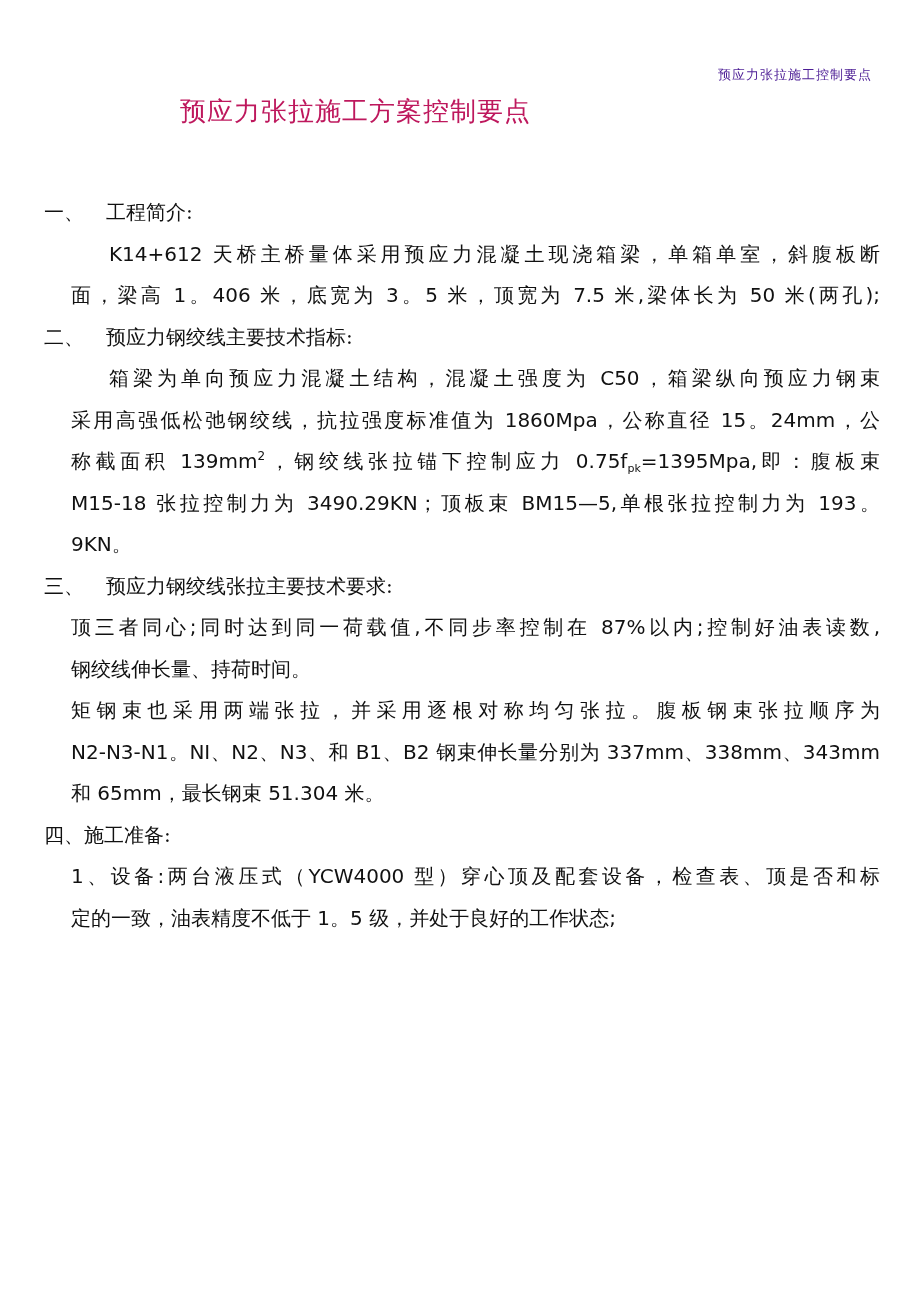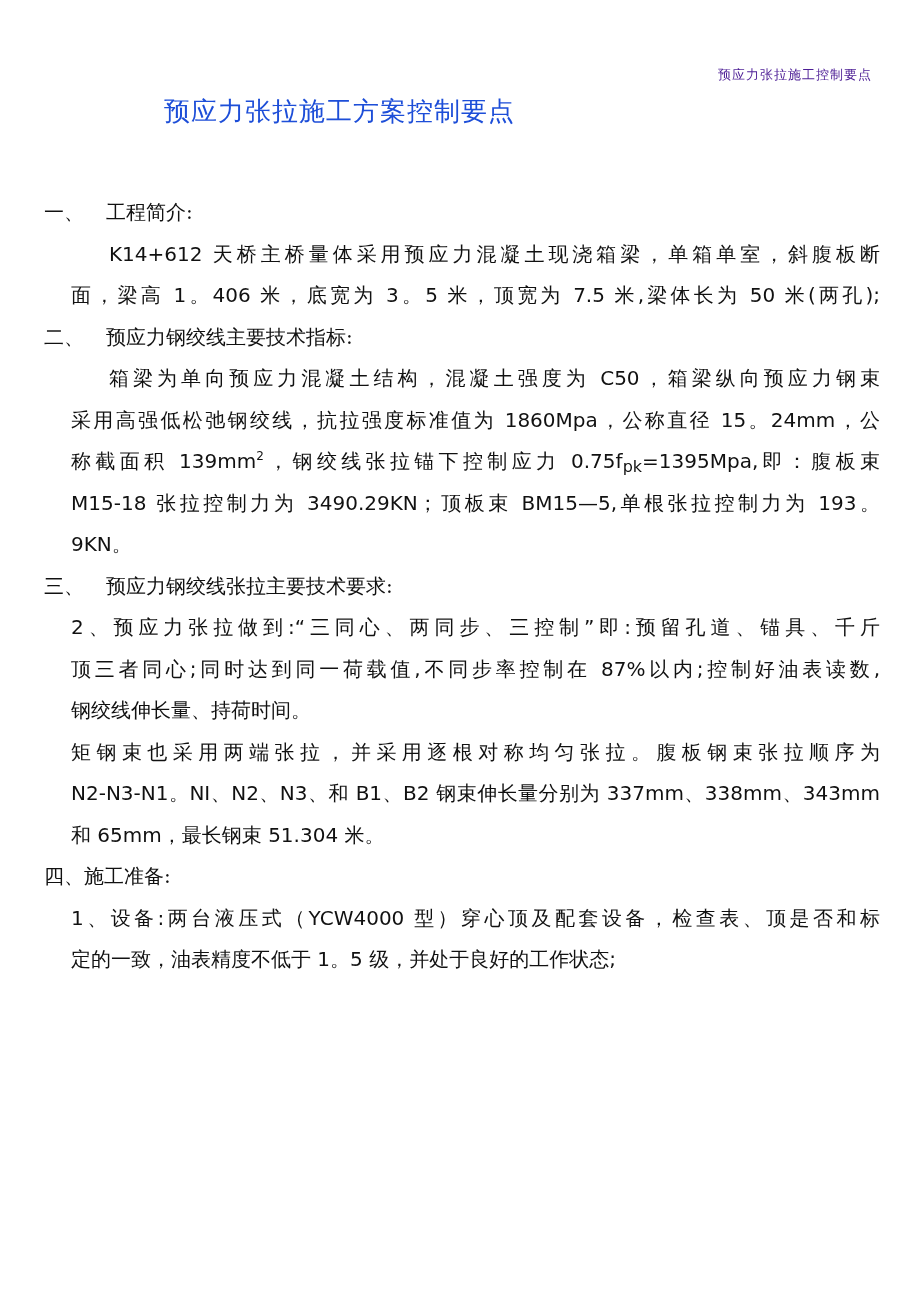--- a/index.html
+++ b/index.html
@@ -20,25 +20,25 @@
       top: 66px;
       right: 48px;
       font-size: 13px;
       letter-spacing: 1px;
       font-family: "DejaVu Serif", "Liberation Serif", serif;
       color: #4c1d95;
     }
     .doc-title {
       position: absolute;
       top: 94px;
-      left: 164px;
+      left: 180px;
       font-size: 26px;
       letter-spacing: 1px;
       font-family: "DejaVu Serif", "Liberation Serif", serif;
-      color: #1d4ed8;
+      color: #be185d;
     }
     .content {
       position: absolute;
       top: 192px;
       left: 44px;
       width: 836px;
       font-size: 20px;
       line-height: 41.5px;
     }
     .line {
@@ -59,21 +59,21 @@
       font-family: "DejaVu Serif", "Liberation Serif", serif;
     }
     .indent {
       padding-left: 38px;
     }
     .gap {
       display: inline-block;
       width: 22px;
     }
     sup { font-size: 12px; line-height: 0; vertical-align: 8px; }
-    sub { font-size: 16px; line-height: 0; vertical-align: -4px; }
+    sub { font-size: 11px; line-height: 0; vertical-align: -4px; }
   </style>
 </head>
 <body>
 
 <div class="running-header">预应力张拉施工控制要点</div>
 
 <div class="doc-title">预应力张拉施工方案控制要点</div>
 
 <div class="content">
 
@@ -93,21 +93,20 @@
   </div>
   <div class="line">M15-18 张拉控制力为 3490.29KN；顶板束 BM15—5,单根张拉控制力为 193。</div>
   <div class="line last">9KN。</div>
 
   <div class="section-heading">
     <span>三、</span><span class="gap"></span><span>预应力钢绞线张拉主要技术要求:</span>
   </div>
 
 
   <div>
-    <div class="line">2、预应力张拉做到:“三同心、两同步、三控制”即:预留孔道、锚具、千斤</div>
     <div class="line">顶三者同心;同时达到同一荷载值,不同步率控制在 87%以内;控制好油表读数,</div>
     <div class="line last">钢绞线伸长量、持荷时间。</div>
   </div>
 
   <div>
     <div class="line">矩钢束也采用两端张拉，并采用逐根对称均匀张拉。腹板钢束张拉顺序为</div>
     <div class="line">N2-N3-N1。NI、N2、N3、和 B1、B2 钢束伸长量分别为 337mm、338mm、343mm</div>
     <div class="line last">和 65mm，最长钢束 51.304 米。</div>
   </div>
 

